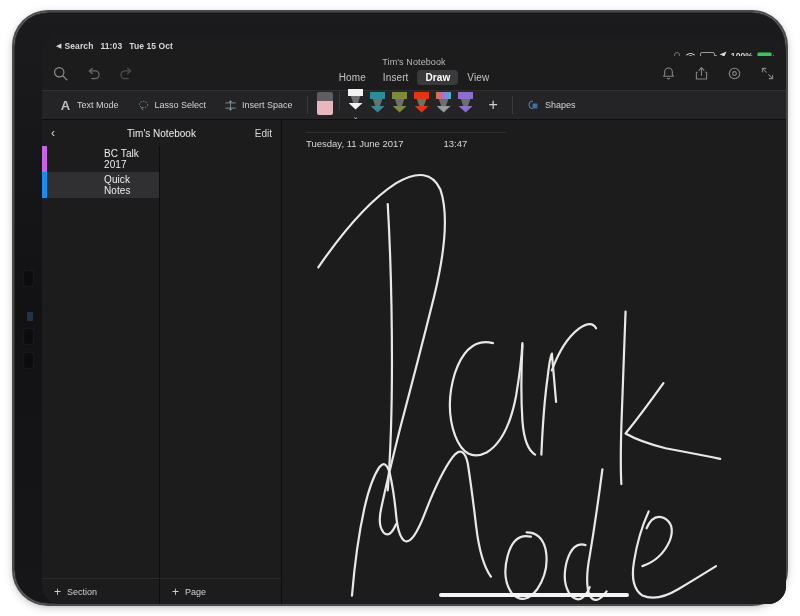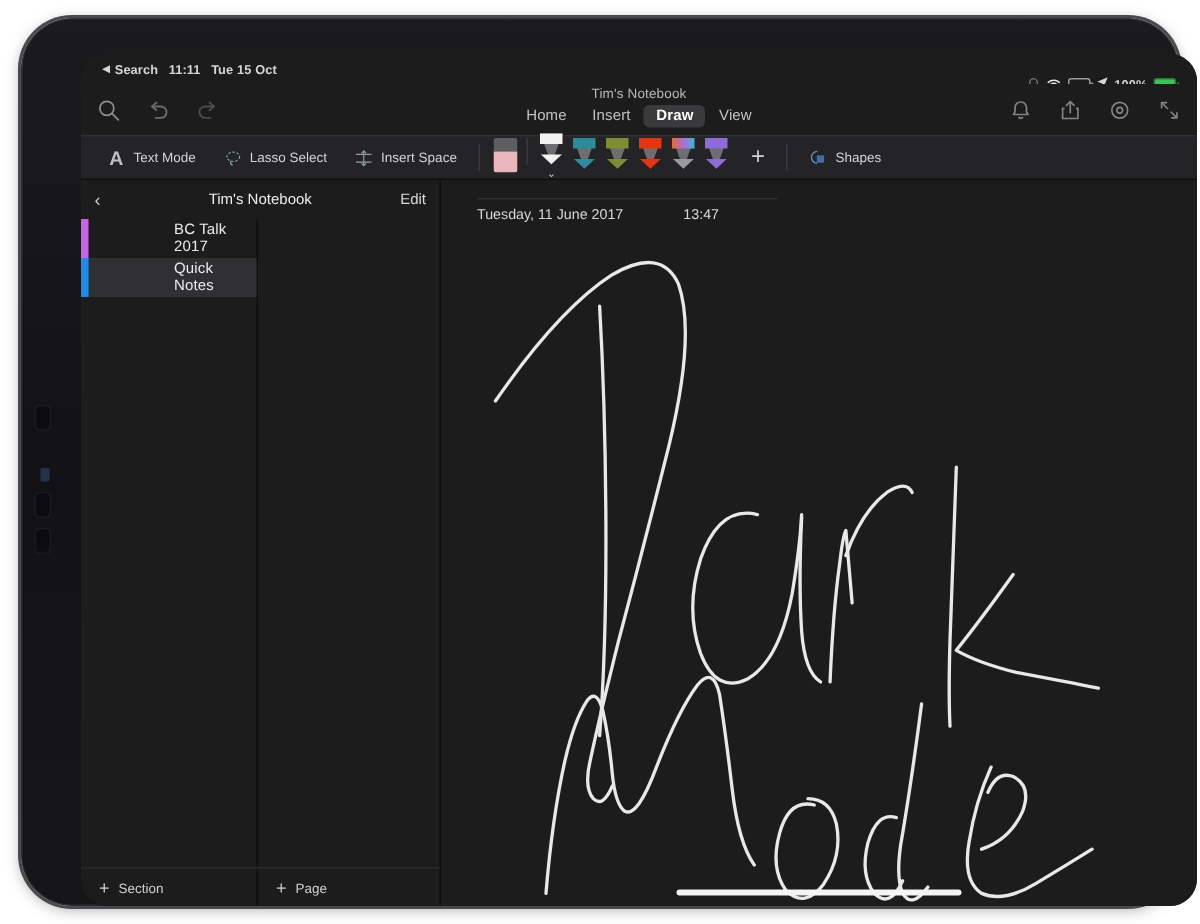--- a/index.html
+++ b/index.html
@@ -35,21 +35,21 @@
   #power-button       { left: 9px; top: 340px; width: 11px; height: 17px; }
   #sim-tray {
     position: absolute; left: 13px; top: 300px;
     width: 6px; height: 9px; border-radius: 1px;
     background: #23344a;
   }
 
   
   #screen {
     position: absolute;
-    left: 40px; top: 24px;
+    left: 28px; top: 24px;
     width: 744px; height: 568px;
     border-radius: 18px;
     background: #1c1c1c;
     overflow: hidden;
     color: #e9e9ea;
   }
 
   
   #status-bar {
     height: 20px;
@@ -282,21 +282,21 @@
   <div id="sim-tray"></div>
   <div class="edge-button" id="volume-down-button"></div>
   <div class="edge-button" id="power-button"></div>
 
   <div id="screen">
 
     <div id="status-bar">
       <div class="left">
         <span class="status-back-arrow">◀</span>
         <span class="status-text">Search</span>
-        <span class="status-text">11:11</span>
+        <span class="status-text">11:03</span>
         <span class="status-text">Tue 15 Oct</span>
       </div>
       <div class="right">
         <span>
           <svg width="8" height="8" viewBox="0 0 16 16">
               <circle cx="8" cy="8" r="5" fill="none" stroke="#8c8c8e" stroke-width="1.6"></circle>
             </svg>
         </span>
         <span class="wifi-icon">
           <svg width="11" height="9" viewBox="0 0 16 12">

